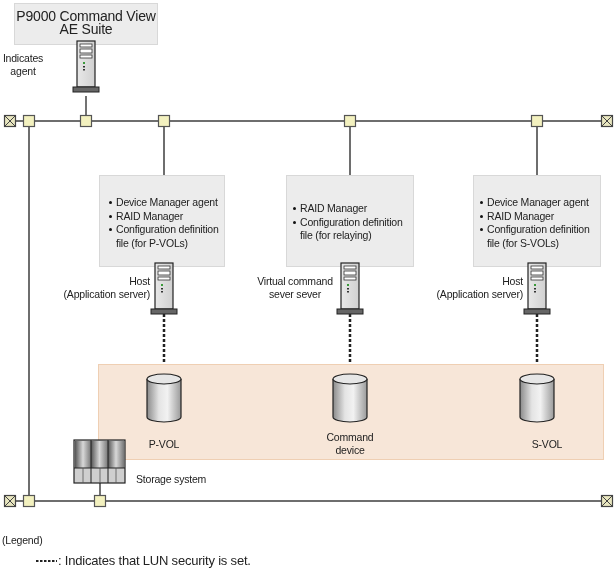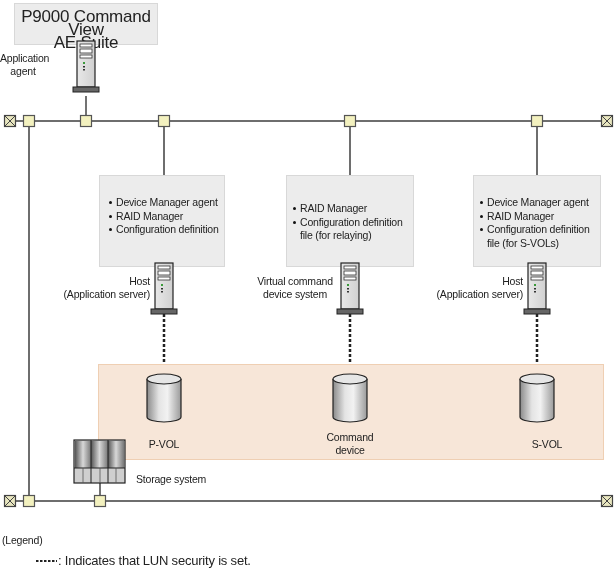--- a/index.html
+++ b/index.html
@@ -90,33 +90,34 @@
   <use href="#term" x="607" y="501"></use>
 
   <line x1="164" y1="314" x2="164" y2="378" stroke="#222" stroke-width="2.5" stroke-dasharray="3,2"></line>
   <line x1="350" y1="314" x2="350" y2="378" stroke="#222" stroke-width="2.5" stroke-dasharray="3,2"></line>
   <line x1="537" y1="314" x2="537" y2="378" stroke="#222" stroke-width="2.5" stroke-dasharray="3,2"></line>
 
   <line x1="36" y1="561" x2="57" y2="561" stroke="#222" stroke-width="2" stroke-dasharray="2.5,1.5"></line>
 </svg>
 
 <div class="mgmt-box">
-  <div class="lbl center" style="left:0; top:6px; width:142px; font-size:17px;">
+  <div class="lbl center" style="left:0; top:6px; width:142px; font-size:14px;">
     <div>P9000 Command View</div>
     <div>AE Suite</div>
   </div>
 </div>
 
 <div class="storage-area"></div>
 
 <div class="box" style="left:99px; top:175px; width:124px; height:90px;">
   <ul style="position:absolute; left:3px; top:15px;">
     <li>Device Manager agent</li>
     <li>RAID Manager</li>
     <li>Configuration definition</li>
+    <li style="list-style:none;" class="cont">file (for P-VOLs)</li>
   </ul>
 </div>
 <div class="box" style="left:286px; top:175px; width:126px; height:90px;">
   <ul style="position:absolute; left:0px; top:21px;">
     <li>RAID Manager</li>
     <li>Configuration definition</li>
     <li class="cont">file (for relaying)</li>
   </ul>
 </div>
 <div class="box" style="left:473px; top:175px; width:126px; height:90px;">
@@ -147,32 +148,32 @@
     <line x1="74" y1="468" x2="125" y2="468" stroke="#222" stroke-width="1"></line>
     <line x1="91" y1="440" x2="91" y2="483" stroke="#222" stroke-width="1"></line>
     <line x1="108" y1="440" x2="108" y2="483" stroke="#222" stroke-width="1"></line>
     <line x1="83" y1="468" x2="83" y2="483" stroke="#555" stroke-width="0.8"></line>
     <line x1="100" y1="468" x2="100" y2="483" stroke="#555" stroke-width="0.8"></line>
     <line x1="116" y1="468" x2="116" y2="483" stroke="#555" stroke-width="0.8"></line>
   </g>
 </svg>
 
 <div class="lbl center" style="left:0; top:52px; width:46px;">
-  <div>Application</div>
+  <div>Indicates</div>
   <div>agent</div>
 </div>
 
 <div class="lbl right" style="left:40px; top:275px; width:110px;">
   <div>Host</div>
   <div>(Application server)</div>
 </div>
 
 <div class="lbl" style="left:245px; top:275px; width:100px;">
   <div>Virtual command</div>
-  <div>device system</div>
+  <div>sever sever</div>
 </div>
 
 <div class="lbl right" style="left:412px; top:275px; width:111px;">
   <div>Host</div>
   <div>(Application server)</div>
 </div>
 
 <div class="lbl center" style="left:134px; top:438px; width:60px;">P-VOL</div>
 
 <div class="lbl center" style="left:310px; top:431px; width:80px;">

